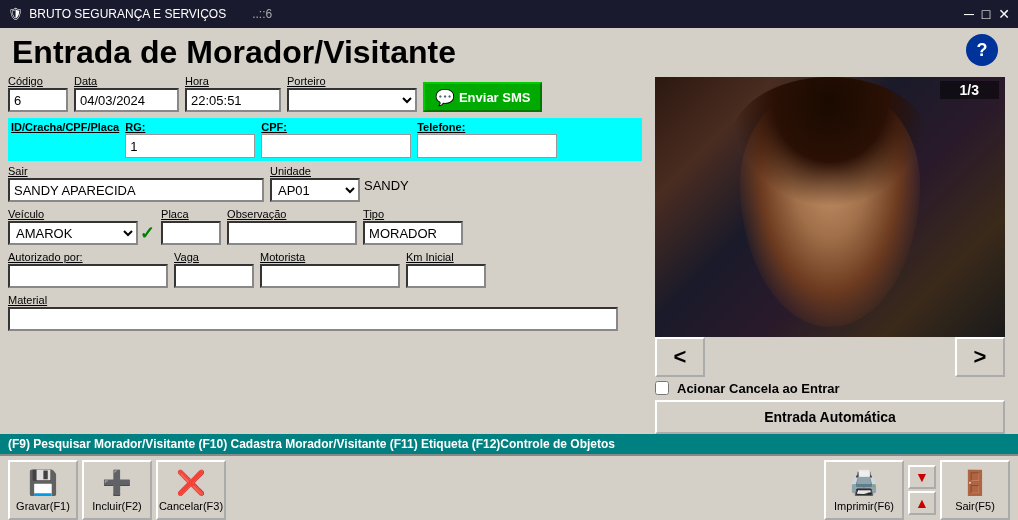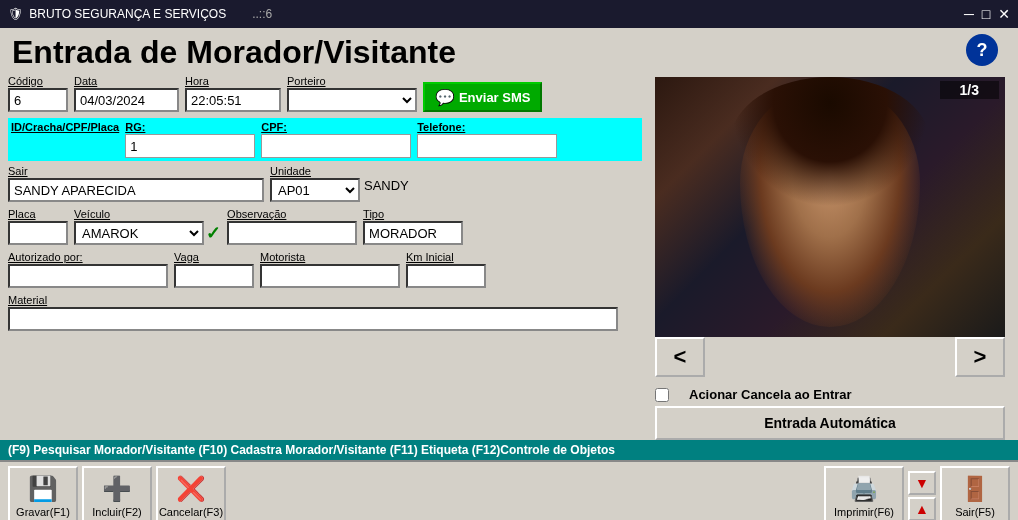--- a/index.html
+++ b/index.html
@@ -191,23 +191,23 @@
       border: 2px outset #fff;
       font-size: 22px;
       font-weight: bold;
       width: 50px;
       height: 40px;
       cursor: pointer;
       display: flex; align-items: center; justify-content: center;
     }
     .cancel-row {
       display: flex;
-      align-items: center;
-      gap: 20px;
-      margin-top: 10px;
+      align-items: flex-start;
+      gap: 8px;
+      margin-top: 4px;
       width: 350px;
     }
     .cancel-checkbox { width: 14px; height: 14px; }
     .cancel-label { font-size: 13px; font-weight: bold; }
     .auto-entry-btn {
       background: #d4d0c8;
       border: 2px outset #fff;
       font-size: 14px;
       font-weight: bold;
       width: 350px;
@@ -359,31 +359,31 @@
             <select class="field-input" style="width:90px;">
               <option value="AP01">AP01</option>
             </select>
             <span style="font-size:13px;">SANDY</span>
           </div>
         </div>
       </div>
 
       <div class="row">
         <div class="field-group">
-          <span class="field-label">Placa</span>
-          <input class="field-input w-60" type="text" value="" style="">
-        </div>
-        <div class="field-group">
           <span class="field-label">Veículo</span>
           <div style="display:flex;align-items:center;gap:2px;">
             <select class="field-input" style="width:130px;">
               <option value="AMAROK">AMAROK</option>
             </select>
             <span style="color:green;font-size:18px;font-weight:bold;">✓</span>
           </div>
+        </div>
+        <div class="field-group">
+          <span class="field-label">Placa</span>
+          <input class="field-input w-60" type="text" value="" style="">
         </div>
         <div class="field-group">
           <span class="field-label">Observação</span>
           <input class="field-input" style="width: 130px;" type="text" value="">
         </div>
         <div class="field-group">
           <span class="field-label">Tipo</span>
           <input class="field-input" style="width: 100px;" type="text" value="MORADOR">
         </div>
       </div>

